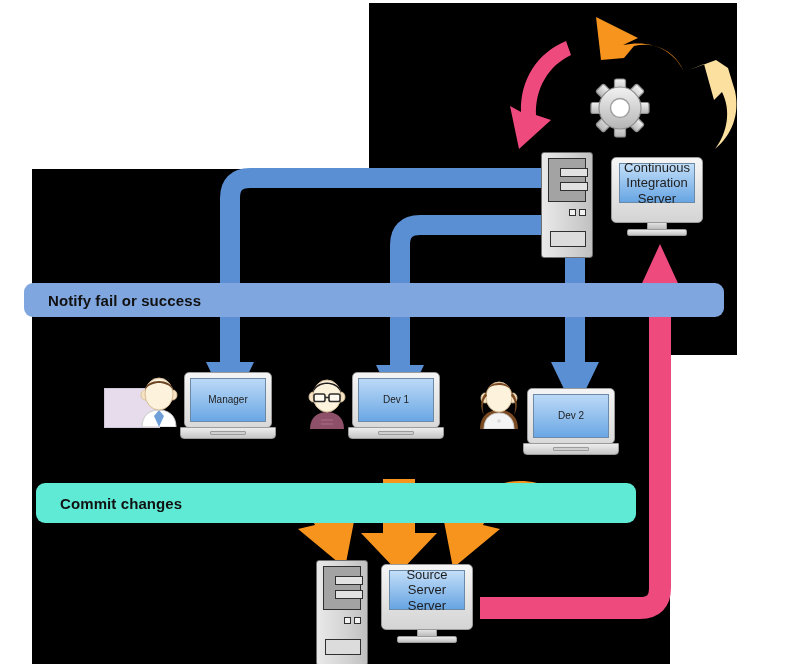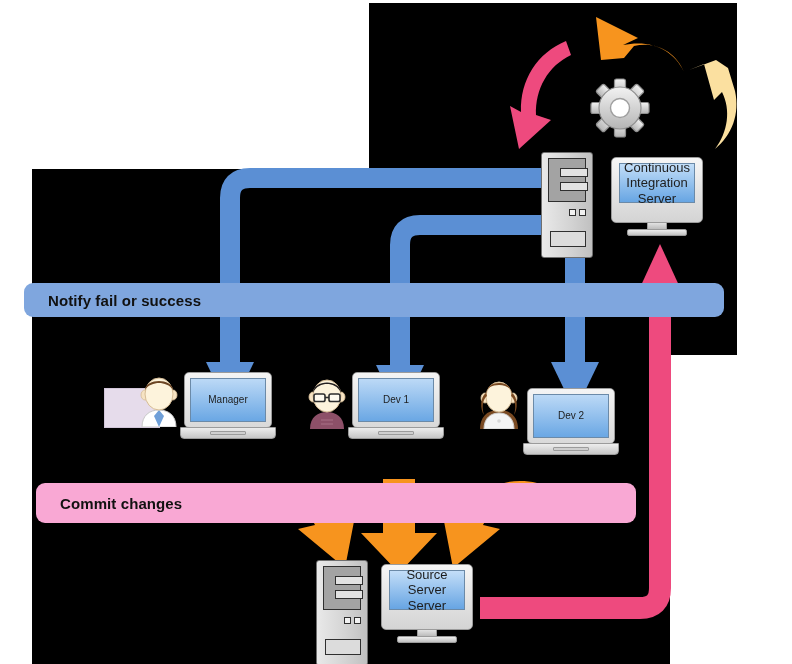--- a/index.html
+++ b/index.html
@@ -13,21 +13,21 @@
   
   .panel{position:absolute;background:#000000;}
   #panel-top{left:369px;top:3px;width:368px;height:352px;}
   #panel-main{left:32px;top:169px;width:638px;height:495px;}
 
   
   .banner{position:absolute;display:flex;align-items:center;border-radius:9px;}
   .banner span{font-weight:bold;font-size:15px;color:#111111;letter-spacing:.1px;}
   #banner-notify{left:24px;top:283px;width:700px;height:34px;background:#7FA6DE;}
   #banner-notify span{padding-left:24px;}
-  #banner-commit{left:36px;top:483px;width:600px;height:40px;background:#f9a8d4;}
+  #banner-commit{left:36px;top:483px;width:600px;height:40px;background:#5eead4;}
   #banner-commit span{padding-left:24px;}
 
   
   .laptop{position:absolute;width:96px;height:70px;}
   .laptop .lid{
     position:absolute;left:4px;top:0;width:88px;height:56px;
     background:linear-gradient(#f4f4f4,#d9d9d9);
     border:1.5px solid #9b9b9b;border-radius:5px;box-sizing:border-box;
   }
   .laptop .screen{

